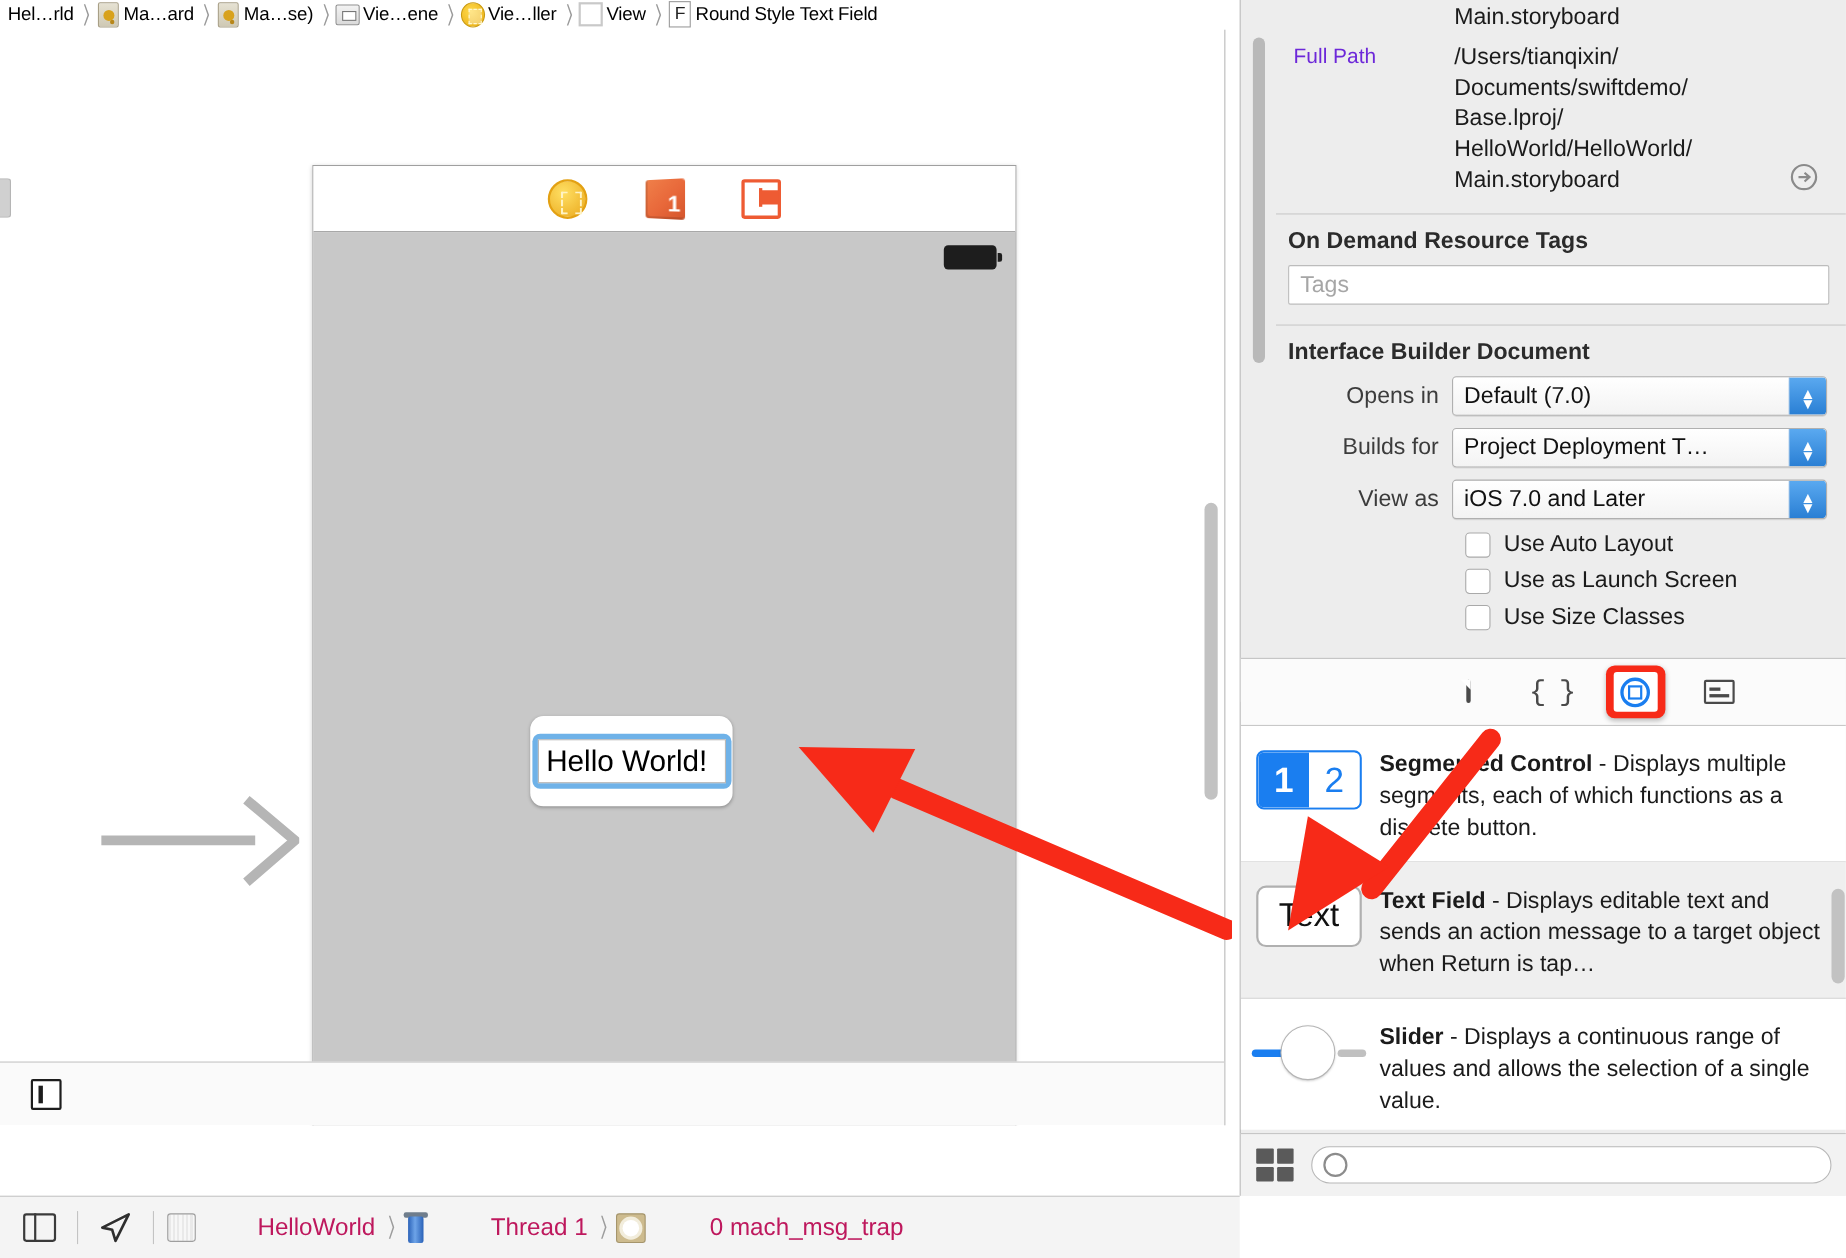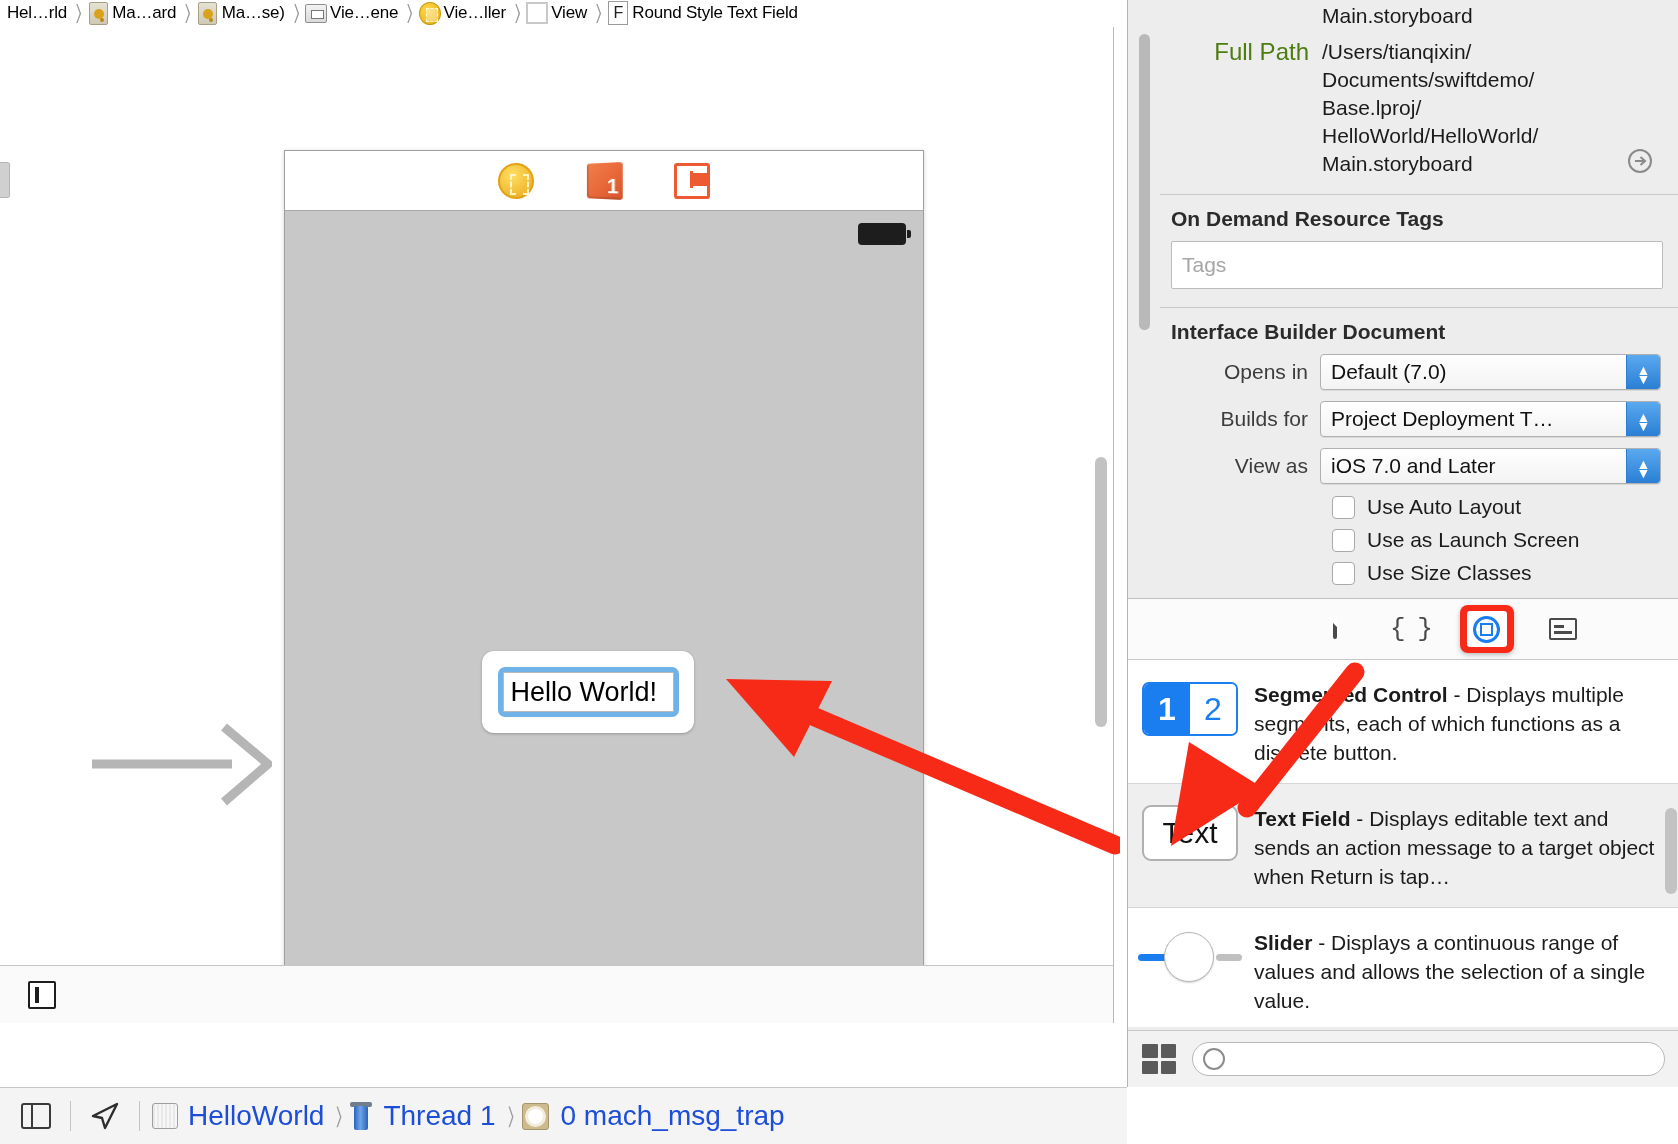--- a/index.html
+++ b/index.html
@@ -136,21 +136,21 @@
     width: 48px; height: 22px; background:#1d1d1d; border-radius: 4px;
   }
   .status-battery::after{
     content:""; position:absolute; right:-5px; top:7px; width:4px; height:8px;
     background:#1d1d1d; border-radius:0 2px 2px 0;
   }
 
   
   .tf-wrap {
     position: absolute; left: 197px; top: 440px;
-    width: 212px; height: 82px;
+    width: 184px; height: 82px;
     background:#ffffff; border-radius: 12px;
     box-shadow: 0 1px 3px rgba(0,0,0,.25);
     display:flex; align-items:center; justify-content:center;
   }
   .tf-sel {
     width: 181px; height: 50px; border-radius: 7px;
     background:#6fb2e8; padding: 5px;
   }
   .tf-inner {
     width:100%; height:100%; background:#fff; border:1px solid #b9b9b9;
@@ -215,34 +215,34 @@
     position:absolute; left:2px; top:0; width:11px; height:296px;
     background:#b9b9b9; border-radius:6px;
   }
   .insp-content {
     position:absolute; left: 32px; top: 0; right: 0; bottom: 0;
   }
   .insp-divider { height:1px; background:#c9c9c9; }
 
   .row { display: flex; padding: 0 16px; }
   .row-label {
-    width: 146px; text-align: right; padding-right: 13px;
-    font-size: 24px; color: #4d7c0f; line-height: 28px;
+    width: 146px; padding-right: 13px;
+    font-size: 19px; color: #6d28d9; line-height: 28px;
   }
   .row-value {
     flex: 1; font-size: 21px; color: #1b1b1b; line-height: 28px;
   }
   .path-line { display:block; }
 
   .sect-title {
     font-size: 21px; font-weight: bold; color: #2b2b2b;
     padding: 12px 0 10px 11px;
   }
   .tags-field {
-    margin: 0 16px 18px 11px; height: 48px; background:#fff;
+    margin: 0 16px 18px 11px; height: 36px; background:#fff;
     border:1px solid #bcbcbc; border-radius: 2px;
     display:flex; align-items:center; padding-left: 10px;
     font-size: 21px; color: #a6a6a6;
   }
 
   .ib-rows { padding-bottom: 6px; }
   .ib-row { display:flex; align-items:center; margin-bottom: 11px; padding-right: 18px;}
   .ib-label {
     width: 160px; text-align:right; padding-right: 12px;
     font-size: 21px; color:#3c3c3c;
@@ -415,21 +415,21 @@
   .db-panels {
     width: 30px; height: 26px; border: 2px solid #3a3a3a; border-radius: 3px;
     position: relative;
   }
   .db-panels::after{
     content:""; position:absolute; left: 8px; top:-2px; bottom:-2px; width: 2px;
     background:#3a3a3a;
   }
   .db-sep { width: 1px; height: 30px; background:#c3c3c3; margin: 0 12px; }
   .db-crumb { display:flex; align-items:center; }
-  .db-text { font-size: 28px; color:#1d4ed8; padding: 0 4px; }
+  .db-text { font-size: 22px; color:#be185d; padding: 0 4px; margin-left: 46px; }
   .db-sepc { font-size: 24px; color:#9c9c9c; padding: 0 7px; transform: scaleX(0.75); }
   .ic-proj {
     width: 26px; height: 26px; border:1px solid #9e9e9e; border-radius:3px;
     background:
       repeating-linear-gradient(90deg,#e9e9e9 0 2px,#f7f7f7 2px 4px),
       #f0f0f0;
     margin-right: 6px;
   }
   .ic-thread {
     width: 22px; height: 28px; margin-right: 7px; position: relative;

